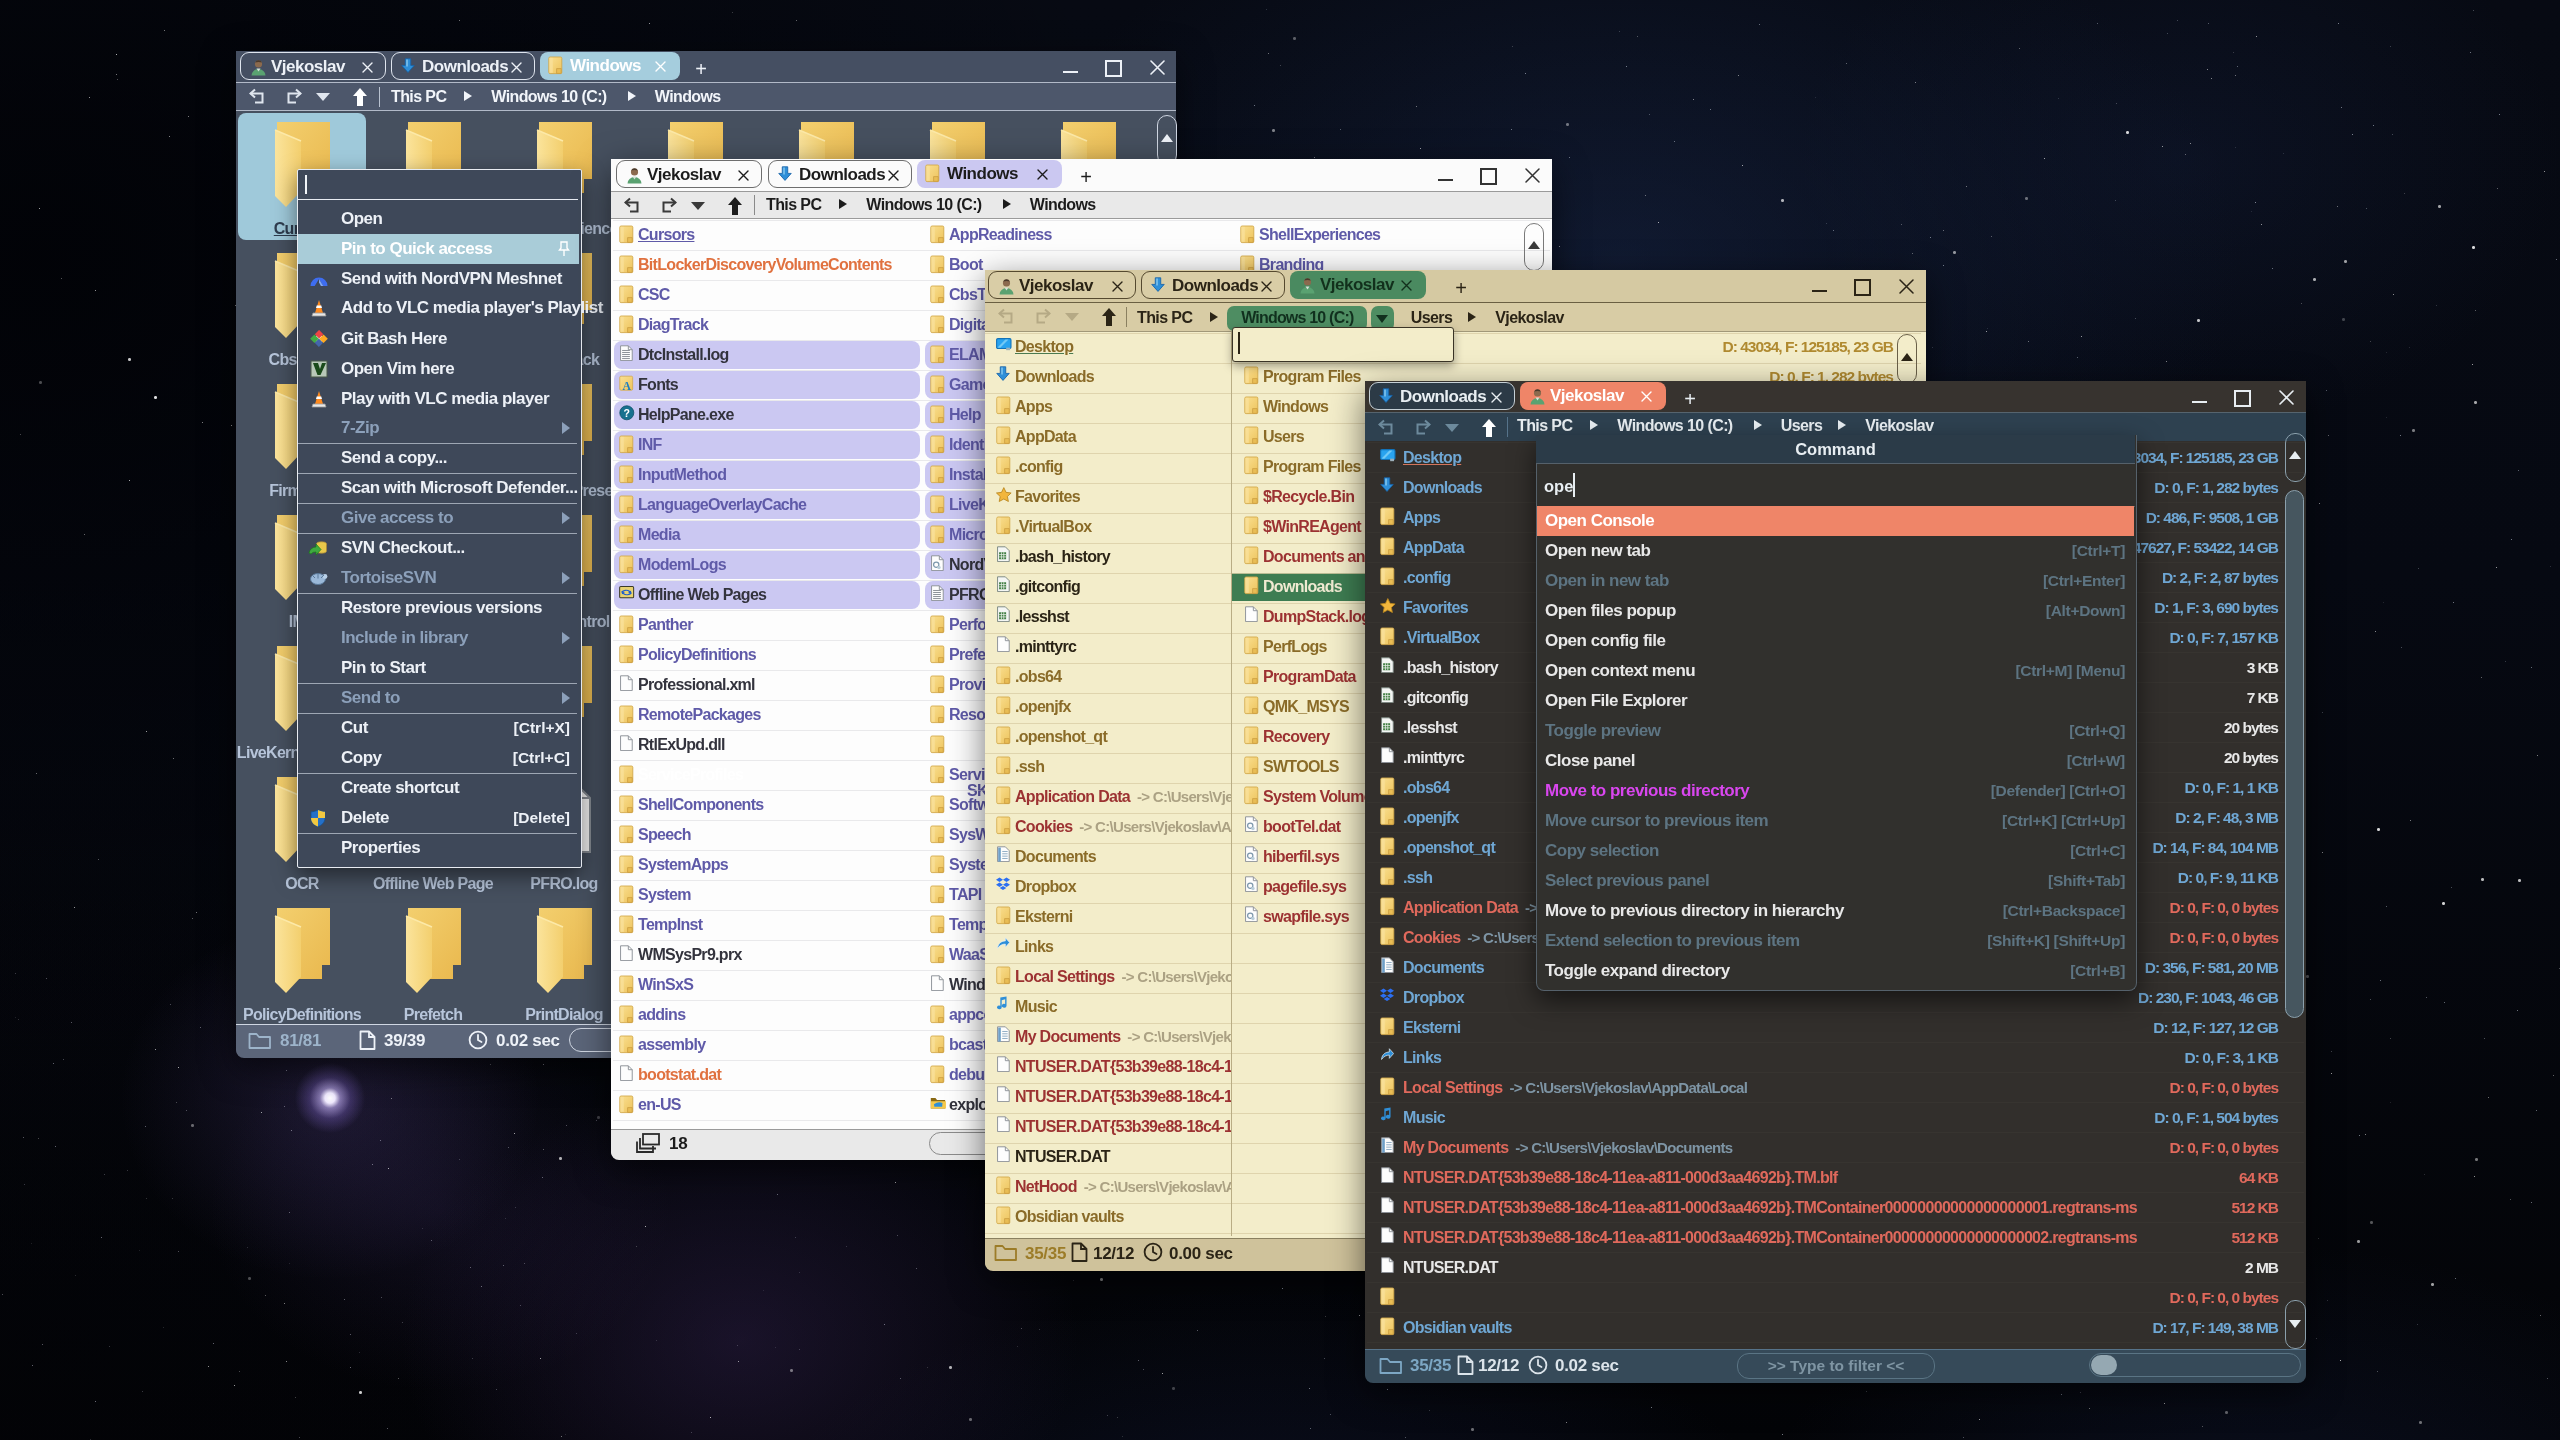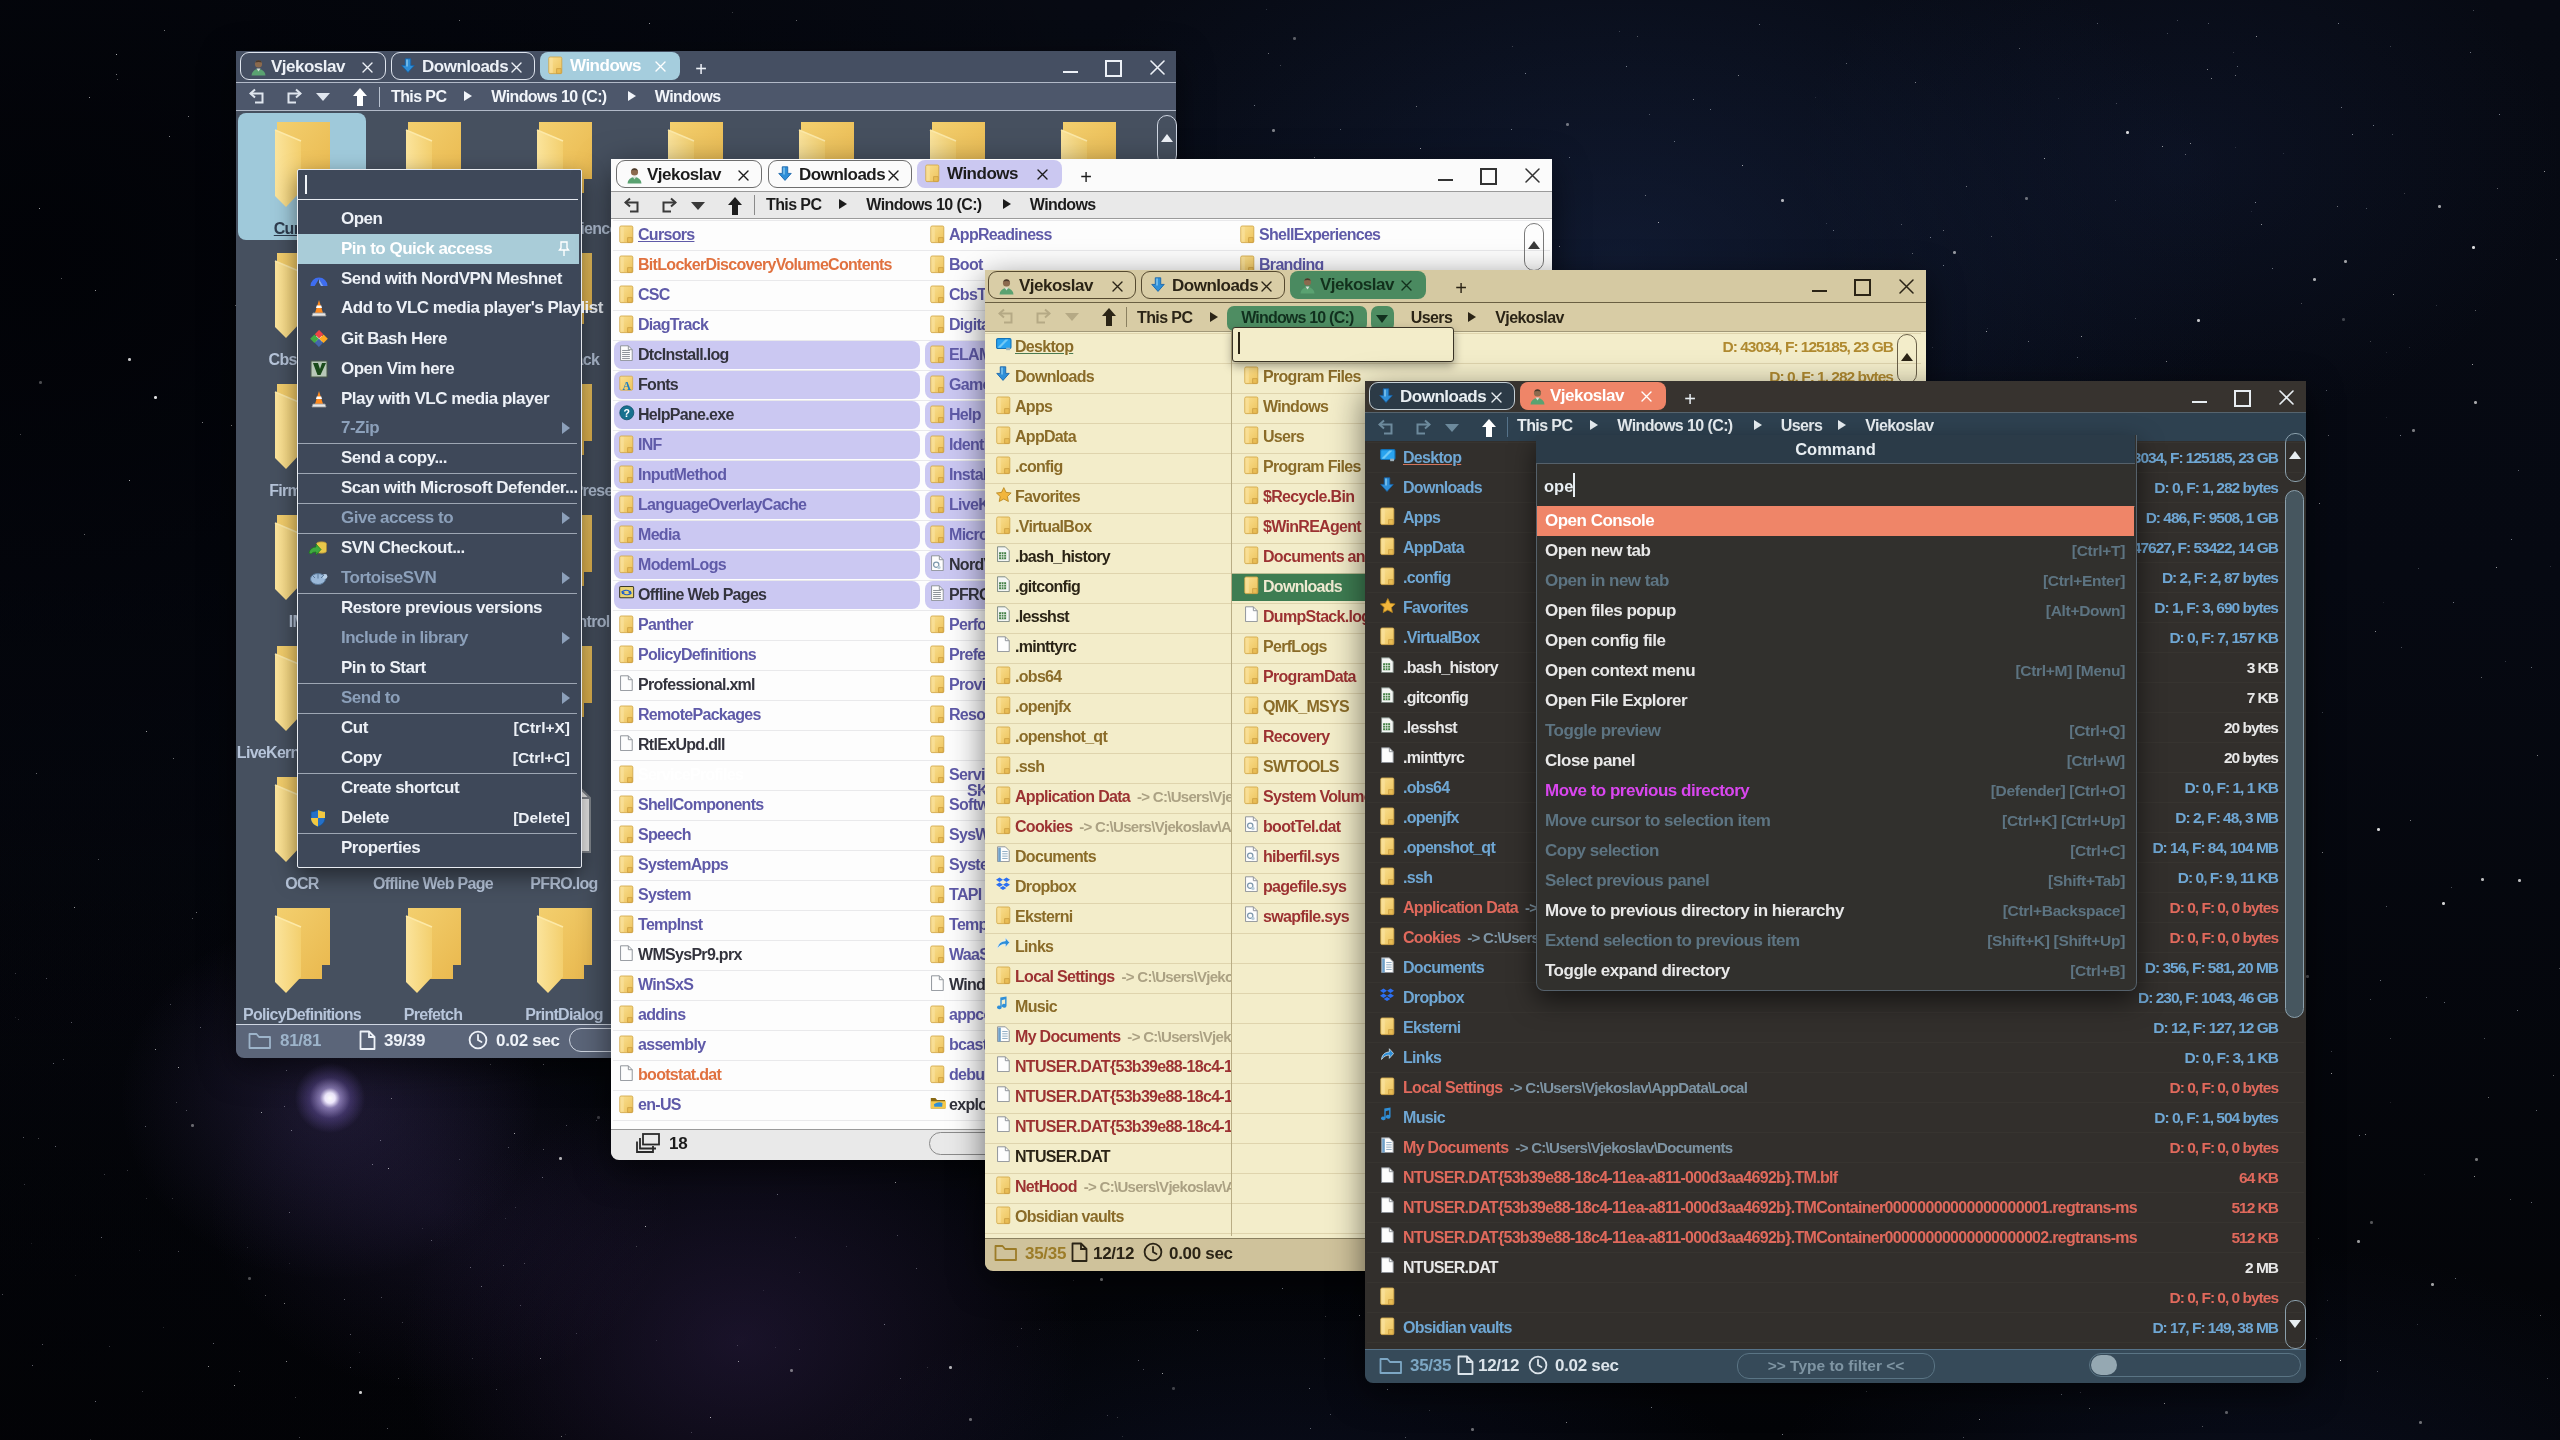--- a/index.html
+++ b/index.html
@@ -1767,21 +1767,21 @@
     <div style="position:absolute;left:180px;top:245px;height:30px;line-height:30px;color:#e8e8e8;font-size:17px;letter-spacing:-0.5px;white-space:pre;">Open config file</div>
     <div style="position:absolute;left:180px;top:275px;height:30px;line-height:30px;color:#e8e8e8;font-size:17px;letter-spacing:-0.5px;white-space:pre;">Open context menu</div>
     <div style="position:absolute;left:440px;top:275px;width:320px;height:30px;line-height:30px;text-align:right;color:#5d7482;font-size:15.5px;letter-spacing:-0.3px;white-space:pre;">[Ctrl+M] [Menu]</div>
     <div style="position:absolute;left:180px;top:305px;height:30px;line-height:30px;color:#e8e8e8;font-size:17px;letter-spacing:-0.5px;white-space:pre;">Open File Explorer</div>
     <div style="position:absolute;left:180px;top:335px;height:30px;line-height:30px;color:#5d7482;font-size:17px;letter-spacing:-0.5px;white-space:pre;">Toggle preview</div>
     <div style="position:absolute;left:440px;top:335px;width:320px;height:30px;line-height:30px;text-align:right;color:#5d7482;font-size:15.5px;letter-spacing:-0.3px;white-space:pre;">[Ctrl+Q]</div>
     <div style="position:absolute;left:180px;top:365px;height:30px;line-height:30px;color:#e8e8e8;font-size:17px;letter-spacing:-0.5px;white-space:pre;text-align:right;">Close panel</div>
     <div style="position:absolute;left:440px;top:365px;width:320px;height:30px;line-height:30px;text-align:right;color:#5d7482;font-size:15.5px;letter-spacing:-0.3px;white-space:pre;">[Ctrl+W]</div>
     <div style="position:absolute;left:180px;top:395px;height:30px;line-height:30px;color:#d946ef;font-size:17px;letter-spacing:-0.5px;white-space:pre;">Move to previous directory</div>
     <div style="position:absolute;left:440px;top:395px;width:320px;height:30px;line-height:30px;text-align:right;color:#5d7482;font-size:15.5px;letter-spacing:-0.3px;white-space:pre;">[Defender] [Ctrl+O]</div>
-    <div style="position:absolute;left:180px;top:425px;height:30px;line-height:30px;color:#5d7482;font-size:17px;letter-spacing:-0.5px;white-space:pre;">Move cursor to selection item</div>
+    <div style="position:absolute;left:180px;top:425px;height:30px;line-height:30px;color:#5d7482;font-size:17px;letter-spacing:-0.5px;white-space:pre;">Move cursor to previous item</div>
     <div style="position:absolute;left:440px;top:425px;width:320px;height:30px;line-height:30px;text-align:right;color:#5d7482;font-size:15.5px;letter-spacing:-0.3px;white-space:pre;">[Ctrl+K] [Ctrl+Up]</div>
     <div style="position:absolute;left:180px;top:455px;height:30px;line-height:30px;color:#5d7482;font-size:17px;letter-spacing:-0.5px;white-space:pre;">Copy selection</div>
     <div style="position:absolute;left:440px;top:455px;width:320px;height:30px;line-height:30px;text-align:right;color:#5d7482;font-size:15.5px;letter-spacing:-0.3px;white-space:pre;">[Ctrl+C]</div>
     <div style="position:absolute;left:180px;top:485px;height:30px;line-height:30px;color:#5d7482;font-size:17px;letter-spacing:-0.5px;white-space:pre;">Select previous panel</div>
     <div style="position:absolute;left:440px;top:485px;width:320px;height:30px;line-height:30px;text-align:right;color:#5d7482;font-size:15.5px;letter-spacing:-0.3px;white-space:pre;">[Shift+Tab]</div>
     <div style="position:absolute;left:180px;top:515px;height:30px;line-height:30px;color:#e8e8e8;font-size:17px;letter-spacing:-0.5px;white-space:pre;">Move to previous directory in hierarchy</div>
     <div style="position:absolute;left:440px;top:515px;width:320px;height:30px;line-height:30px;text-align:right;color:#5d7482;font-size:15.5px;letter-spacing:-0.3px;white-space:pre;">[Ctrl+Backspace]</div>
     <div style="position:absolute;left:180px;top:545px;height:30px;line-height:30px;color:#5d7482;font-size:17px;letter-spacing:-0.5px;white-space:pre;">Extend selection to previous item</div>
     <div style="position:absolute;left:440px;top:545px;width:320px;height:30px;line-height:30px;text-align:right;color:#5d7482;font-size:15.5px;letter-spacing:-0.3px;white-space:pre;">[Shift+K] [Shift+Up]</div>
     <div style="position:absolute;left:180px;top:575px;height:30px;line-height:30px;color:#e8e8e8;font-size:17px;letter-spacing:-0.5px;white-space:pre;">Toggle expand directory</div>

